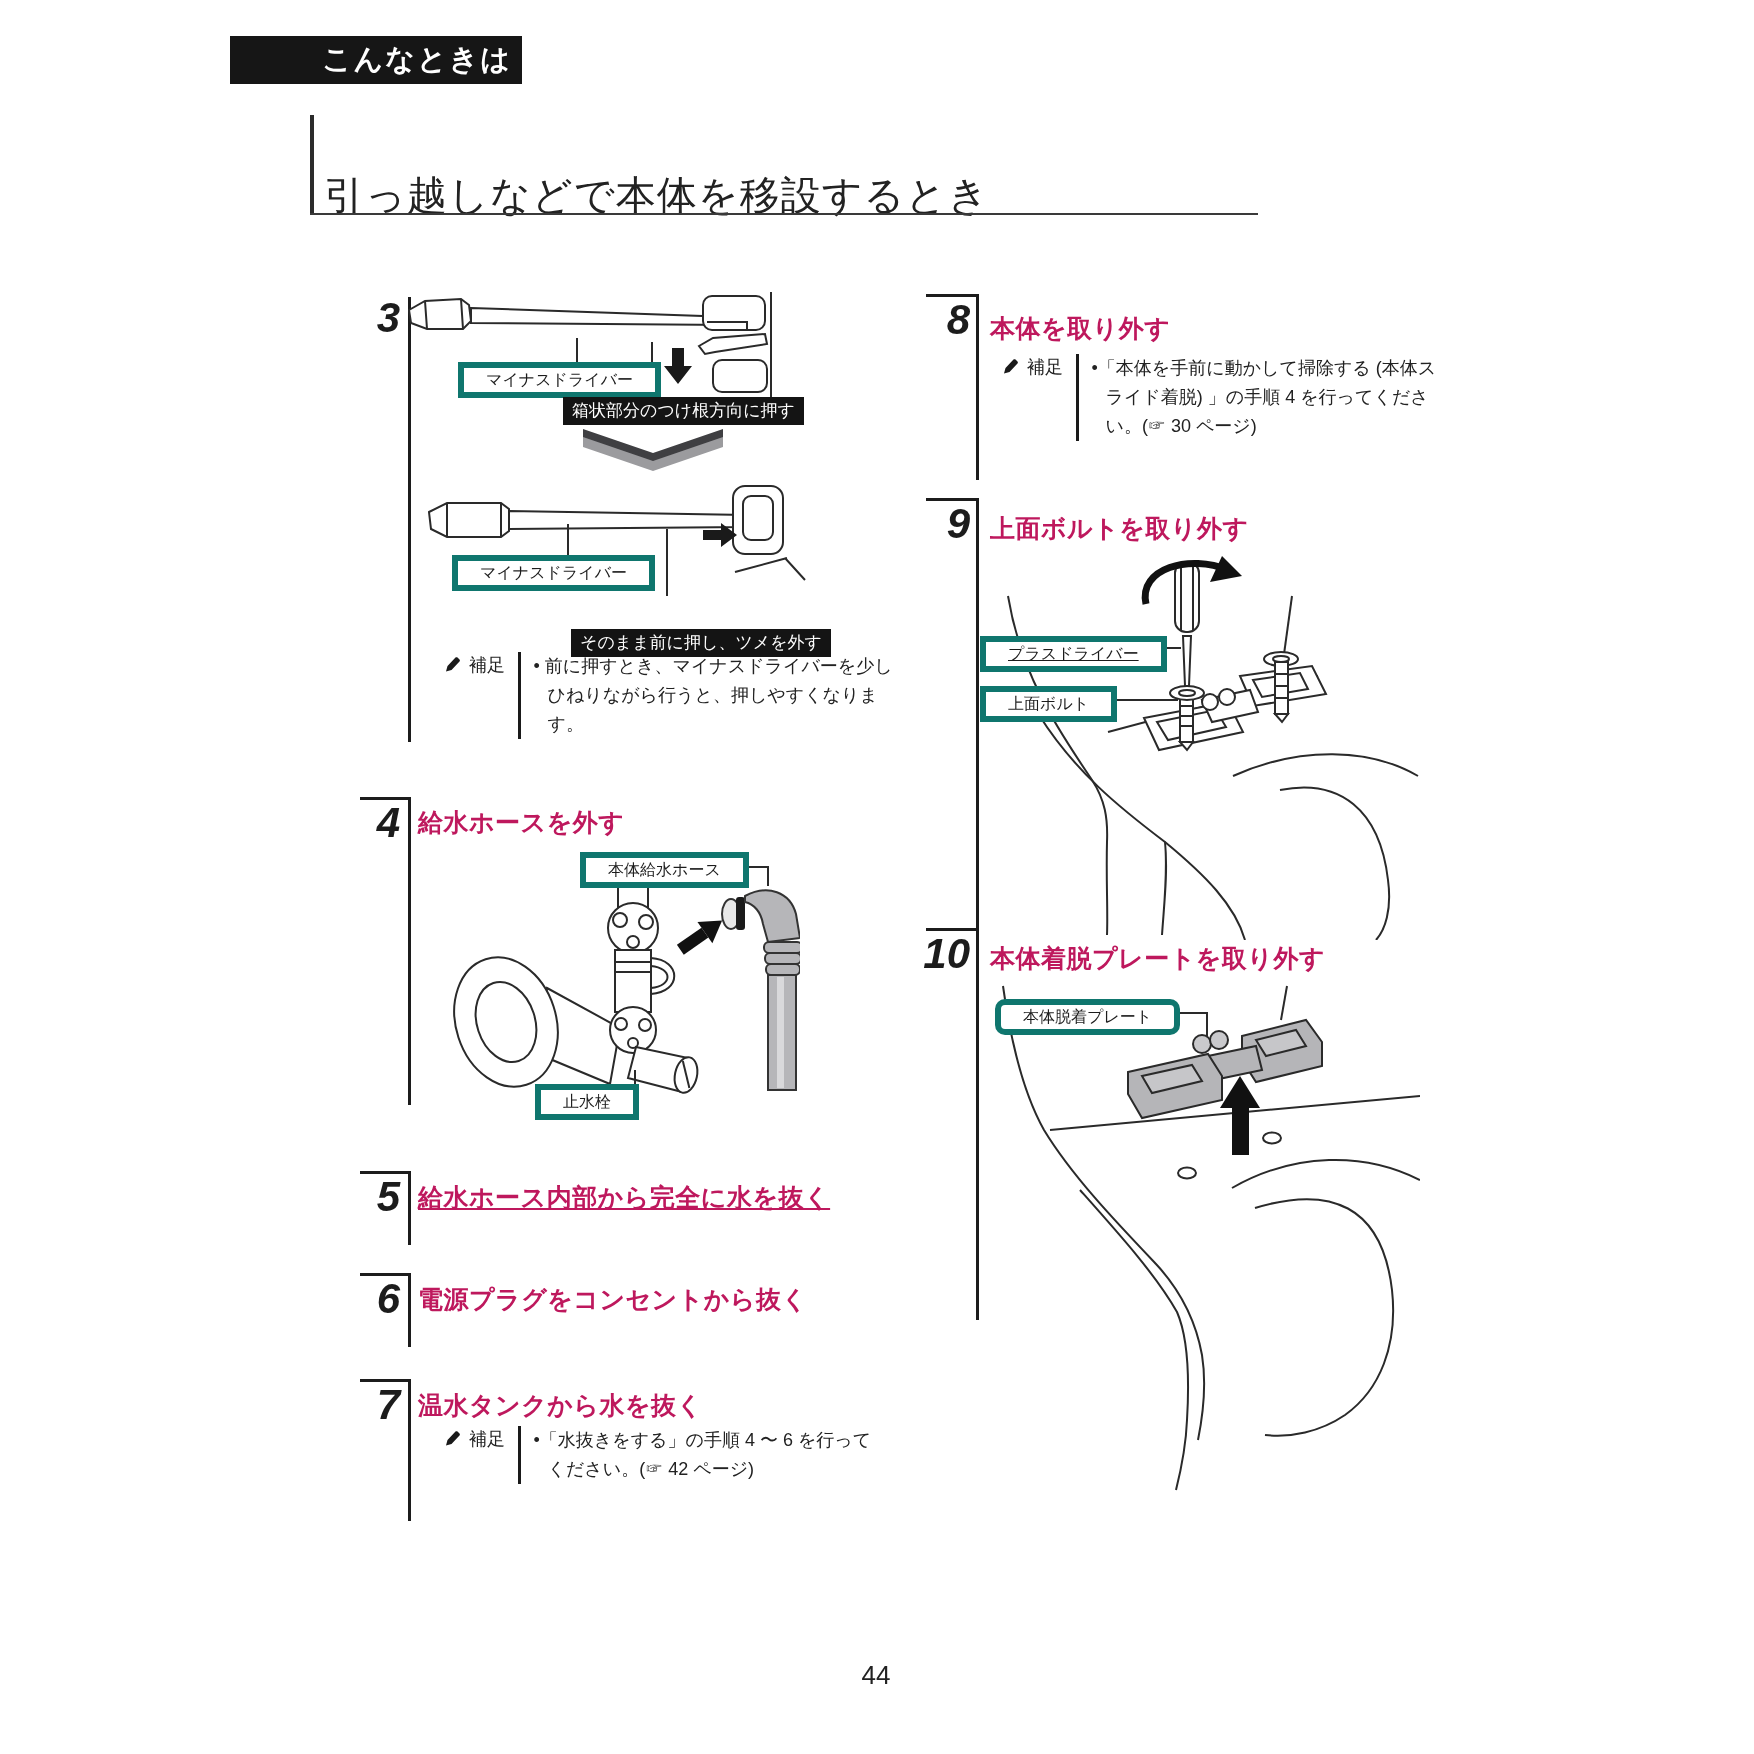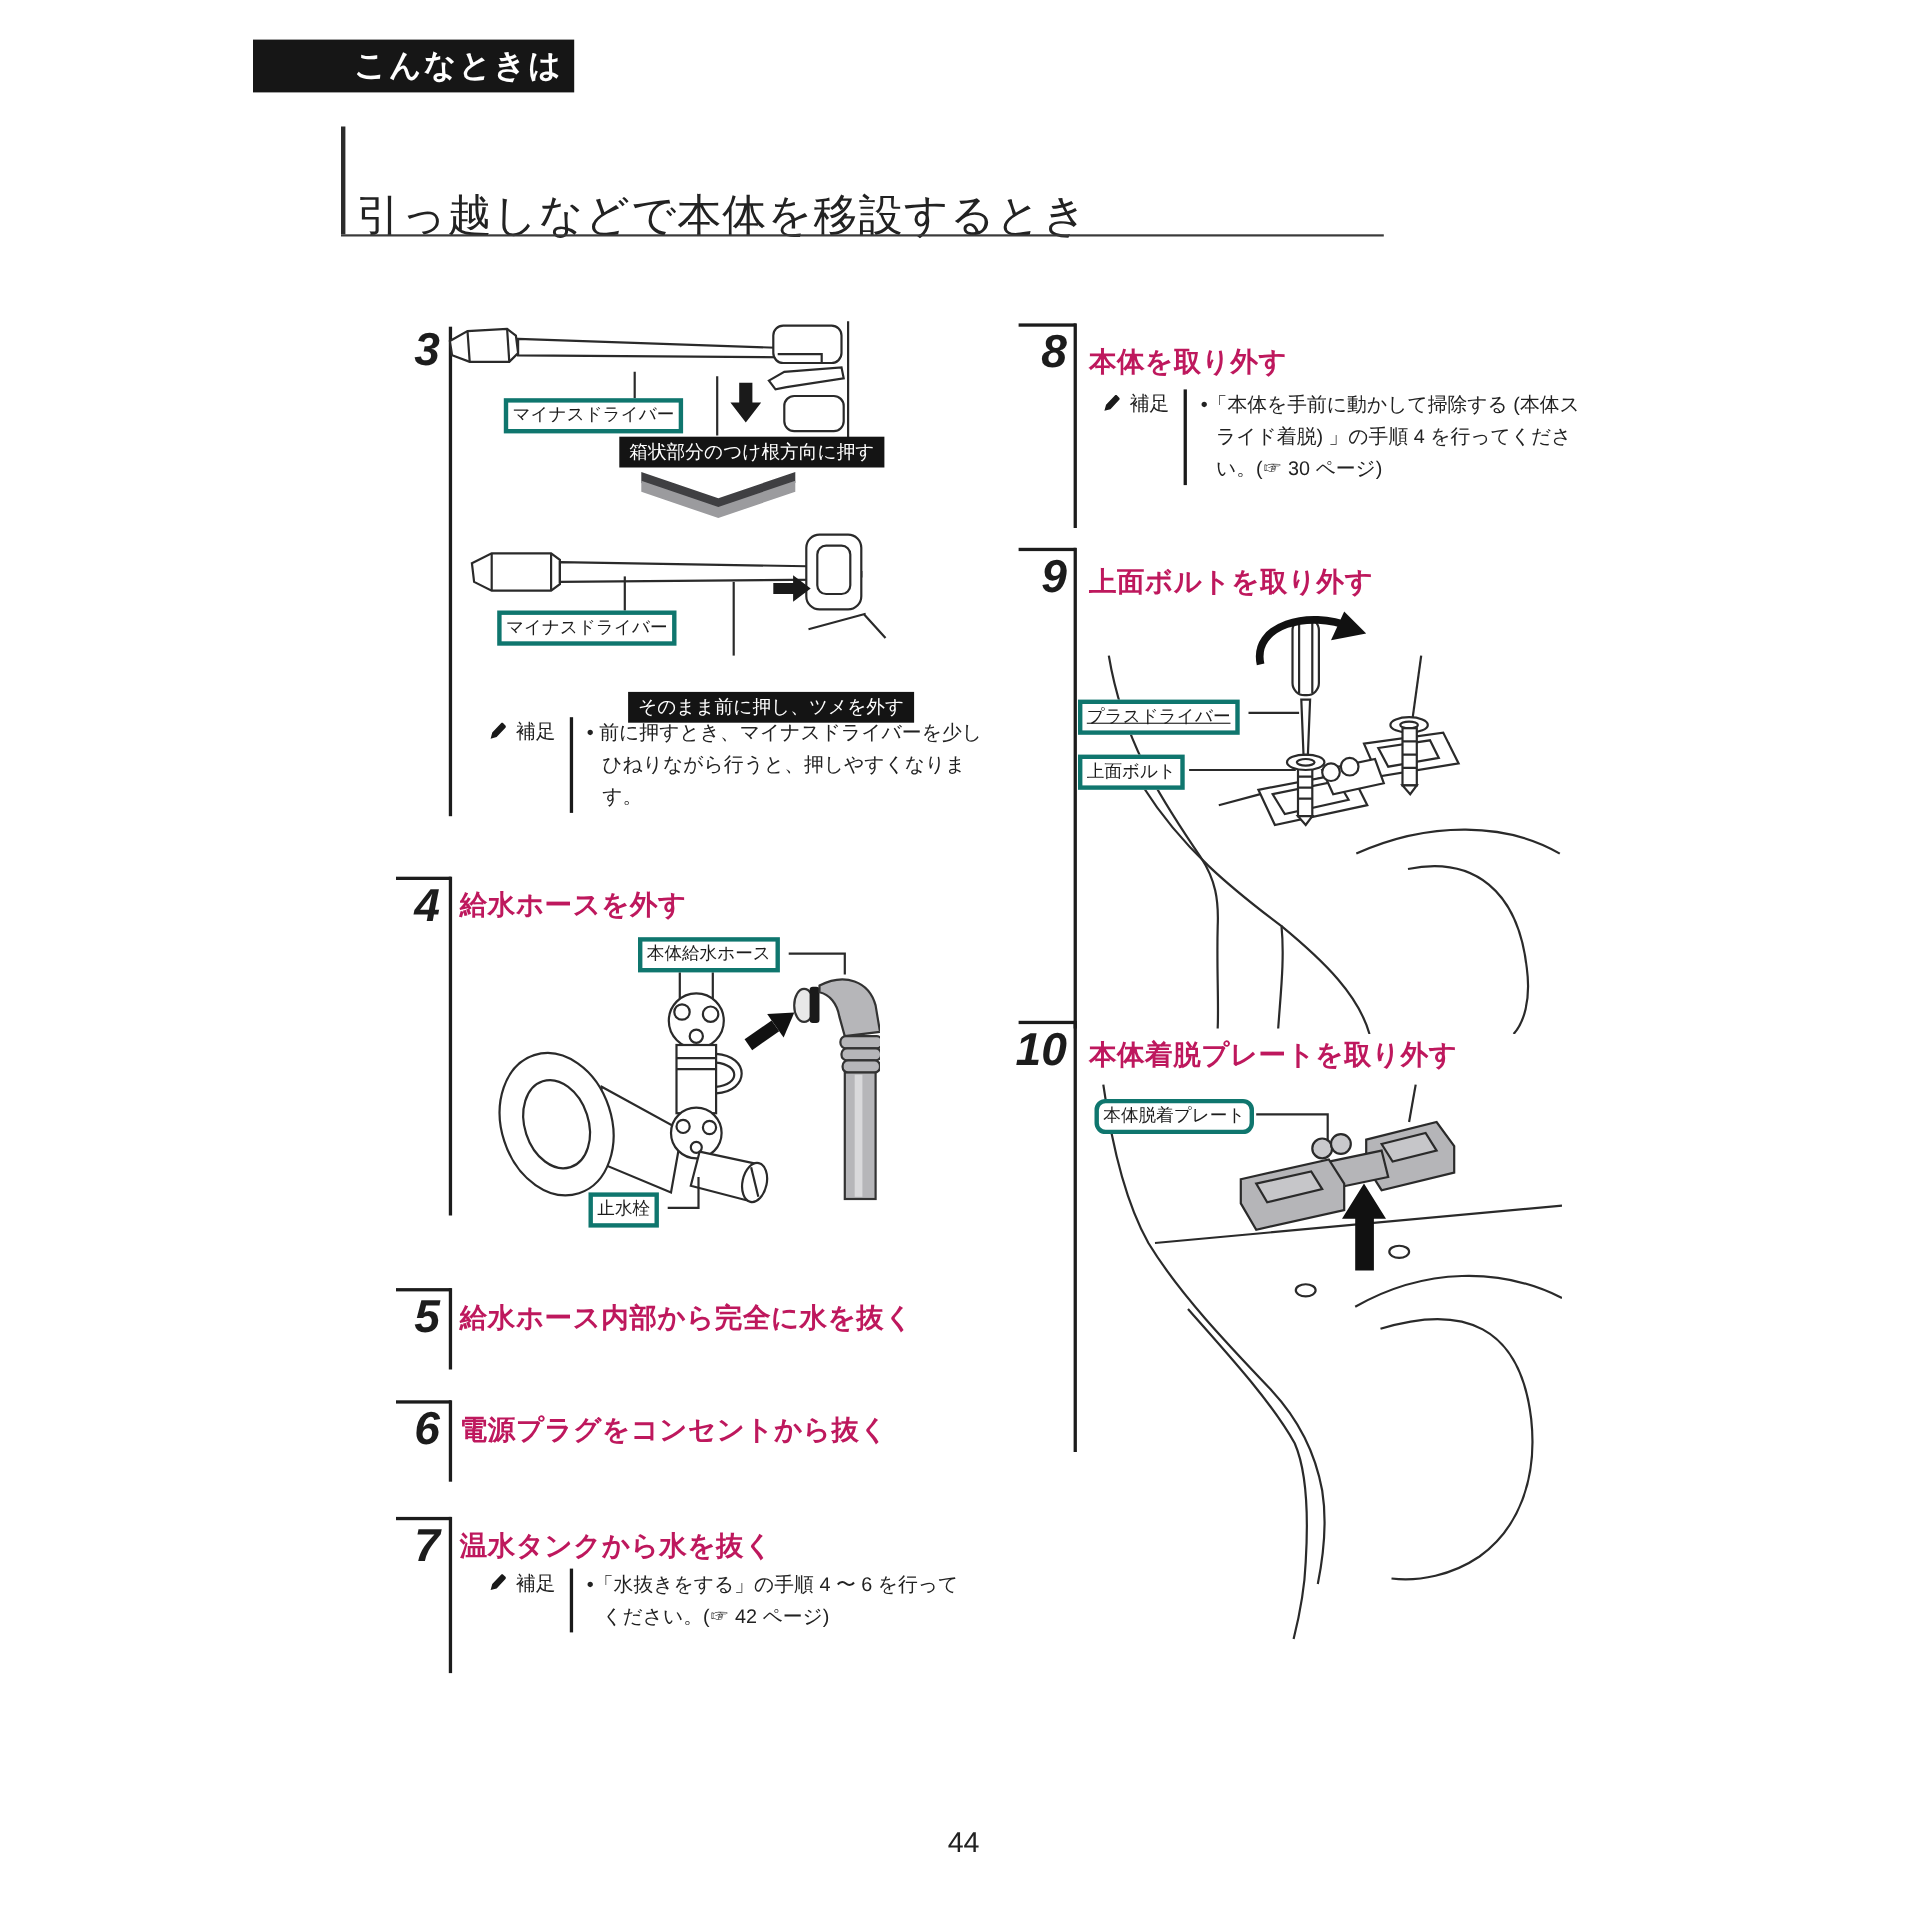--- a/index.html
+++ b/index.html
@@ -8,21 +8,21 @@
   .abs{position:absolute;}
   .hdrbox{background:#161616;color:#fff;display:flex;align-items:center;justify-content:flex-end;
           font-weight:bold;font-size:29px;padding-right:10px;letter-spacing:2px;}
   .titlebar{background:#2b2b2b;}
   .pagetitle{font-size:40px;letter-spacing:1px;color:#222;white-space:nowrap;}
   .titlerule{background:#3a3a3a;}
   .stepnum{font-style:italic;font-weight:bold;font-size:42px;color:#1c1c1c;text-align:right;line-height:1;}
   .steptop{border-top:3px solid #1c1c1c;height:0;}
   .steprule{width:2.5px;background:#1c1c1c;}
   .heading{font-weight:bold;font-size:25px;letter-spacing:0.5px;white-space:nowrap;color:#be185d;}
-  .labelbox{border:4px solid #0f766e;background:#fff;font-size:16px;padding:2px 4px;
+  .labelbox{border:6px solid #0f766e;background:#fff;font-size:16px;padding:2px 22px;
             white-space:nowrap;color:#1c1c1c;line-height:1.25;}
   .callout{background:#141414;color:#ffffff;font-size:17px;padding:3px 9px;white-space:nowrap;line-height:1.3;}
   .note{display:flex;align-items:flex-start;gap:7px;}
   .note-icon{margin-top:3px;flex:0 0 auto;}
   .note-tag{font-size:18px;color:#222;white-space:nowrap;margin-top:1px;}
   .note-div{width:2.5px;background:#1a1a1a;align-self:stretch;margin:0 6px;}
   .note-line{font-size:18px;line-height:29px;color:#222;white-space:nowrap;}
   .note-line.cont{padding-left:14px;}
   .pagenum{font-size:26px;color:#222;text-align:center;}
   svg{display:block;}
@@ -157,21 +157,21 @@
     </svg>
 
     <div class="abs labelbox" style="left:580px;top:852px;">本体給水ホース</div>
     <div class="abs labelbox" style="left:535px;top:1084px;">止水栓</div>
   </div>
 
   <div>
     <div class="abs steptop" style="left:360px;top:1171px;width:50px;"></div>
     <div class="abs stepnum" style="left:352px;top:1176px;width:48px;">5</div>
     <div class="abs steprule" style="left:408px;top:1171px;height:74px;"></div>
-    <div class="abs heading" style="left:418px;top:1181px;">給水ホース内部から完全に水を抜く</div>
+    <div class="abs heading" style="left:418px;top:1181px;text-decoration:underline;">給水ホース内部から完全に水を抜く</div>
   </div>
 
   <div>
     <div class="abs steptop" style="left:360px;top:1273px;width:50px;"></div>
     <div class="abs stepnum" style="left:352px;top:1278px;width:48px;">6</div>
     <div class="abs steprule" style="left:408px;top:1273px;height:74px;"></div>
     <div class="abs heading" style="left:418px;top:1283px;">電源プラグをコンセントから抜く</div>
   </div>
 
   <div>

